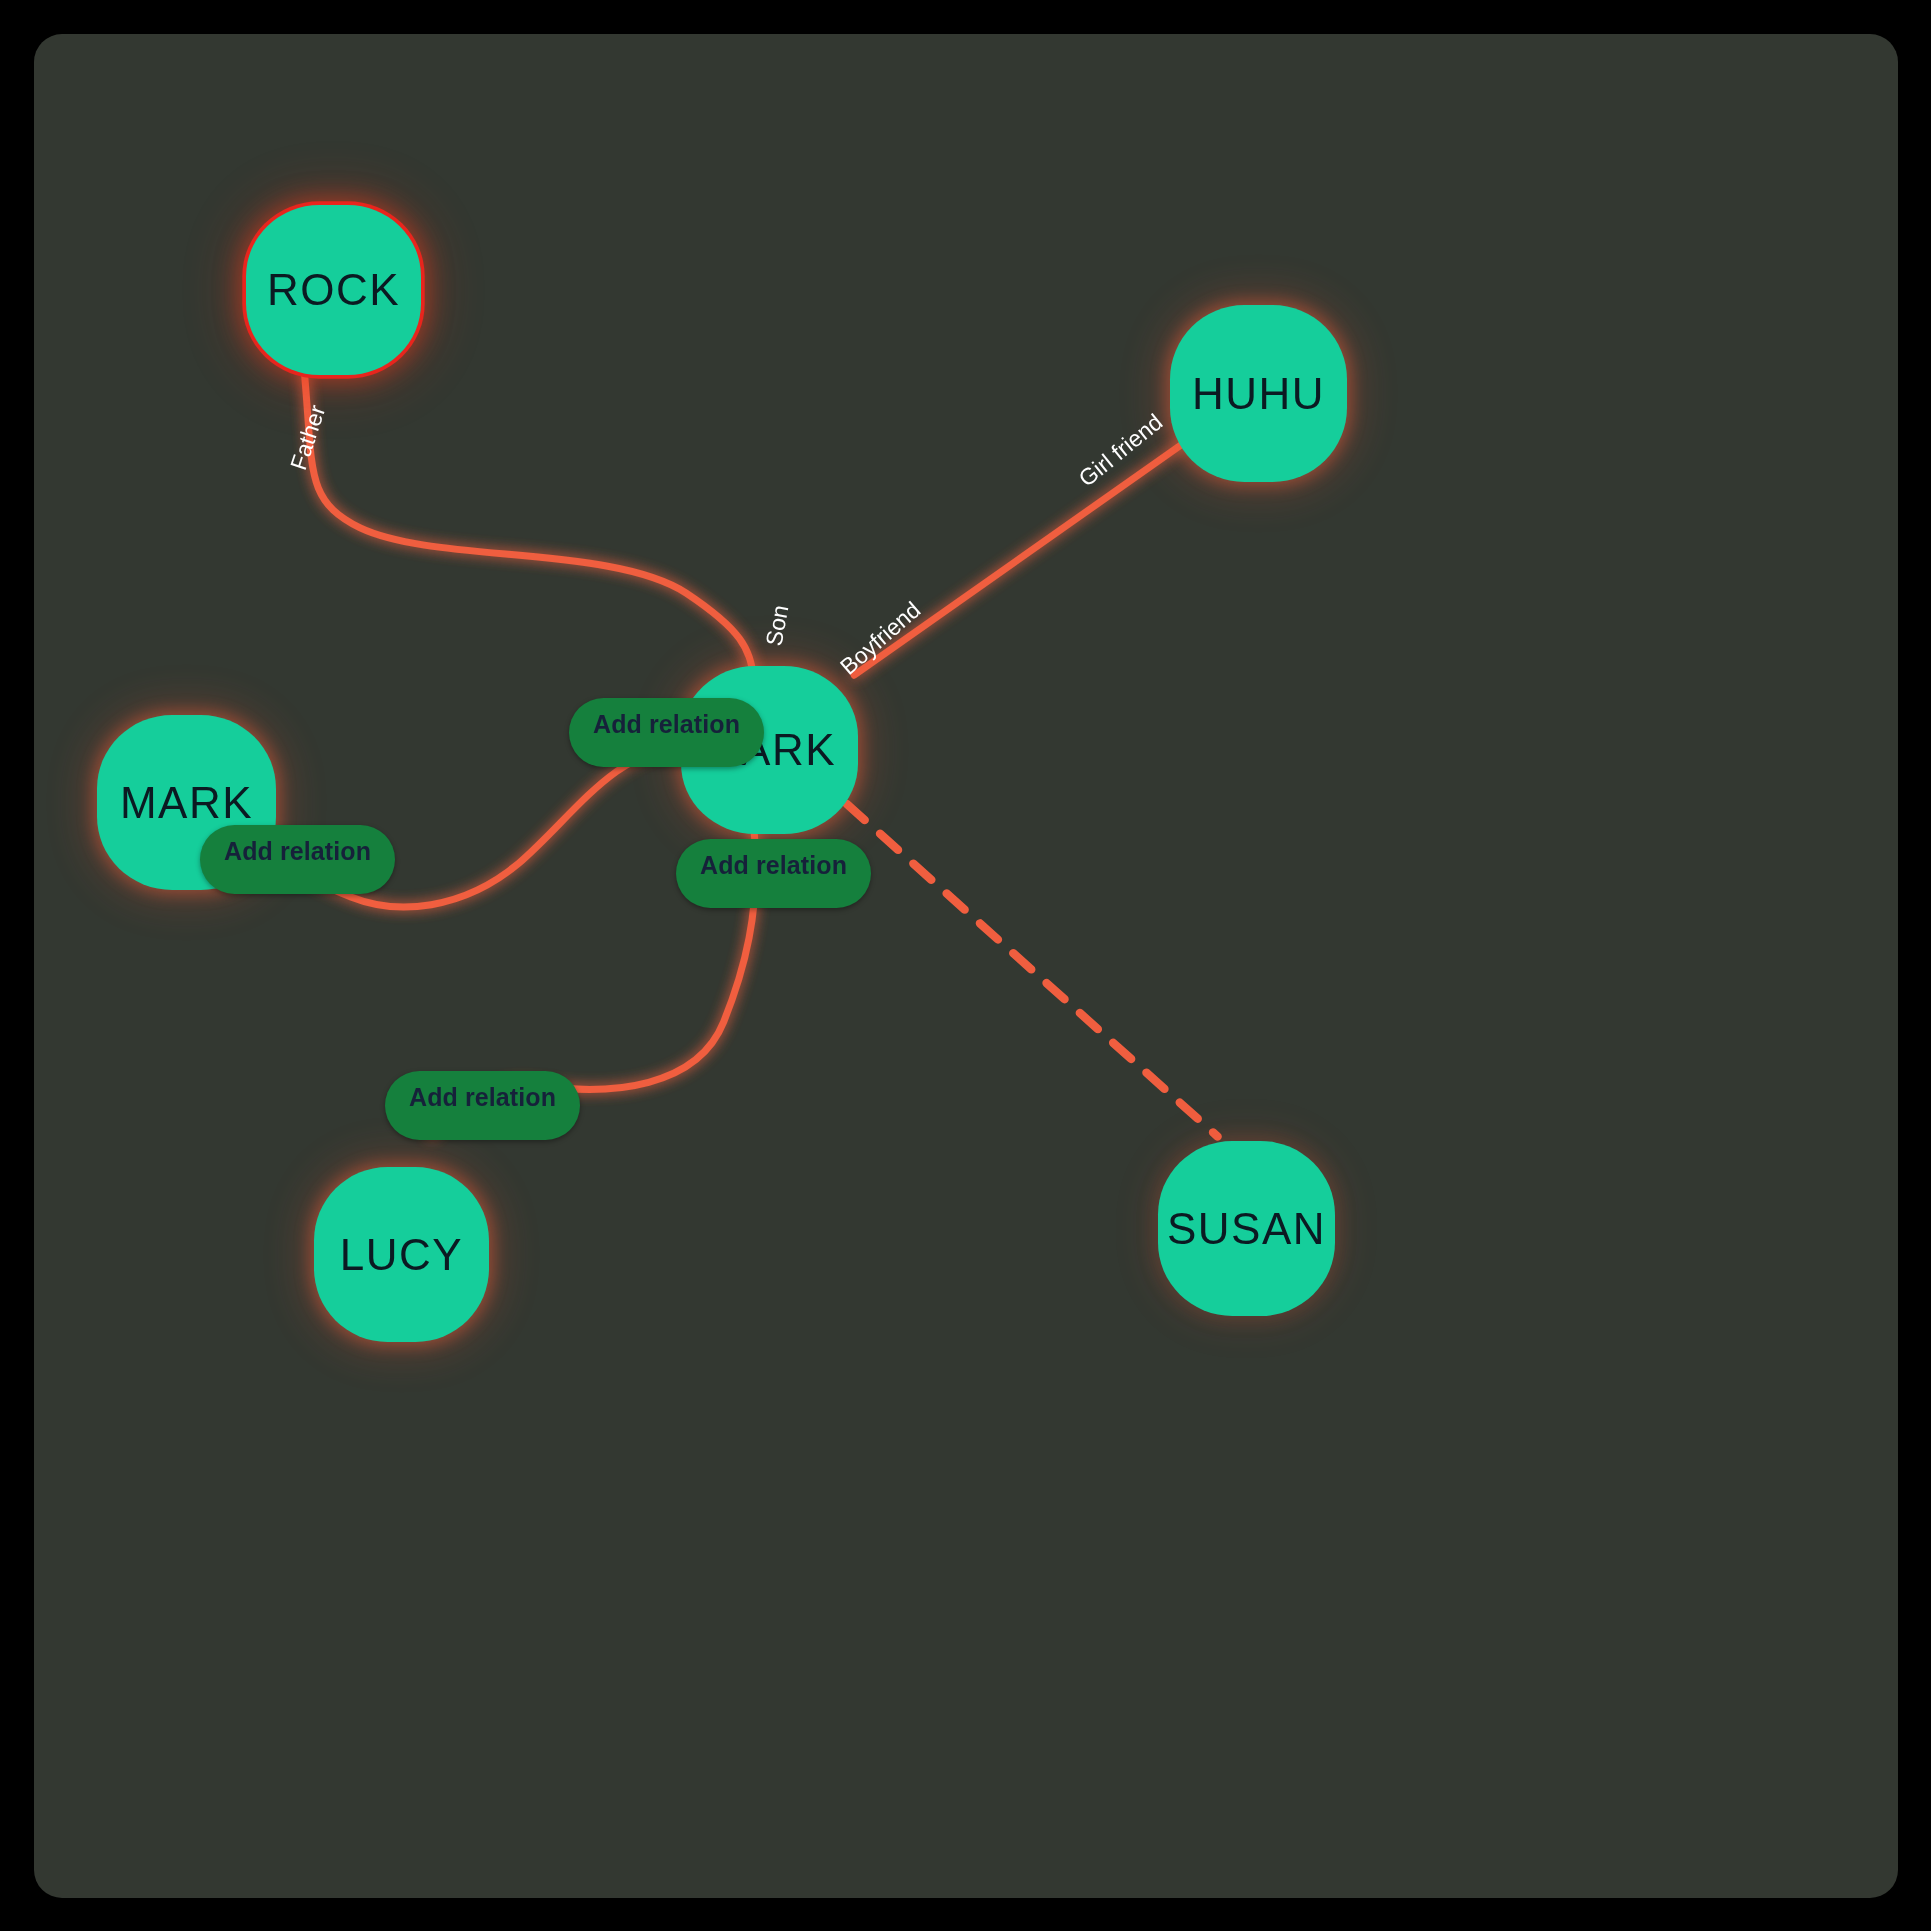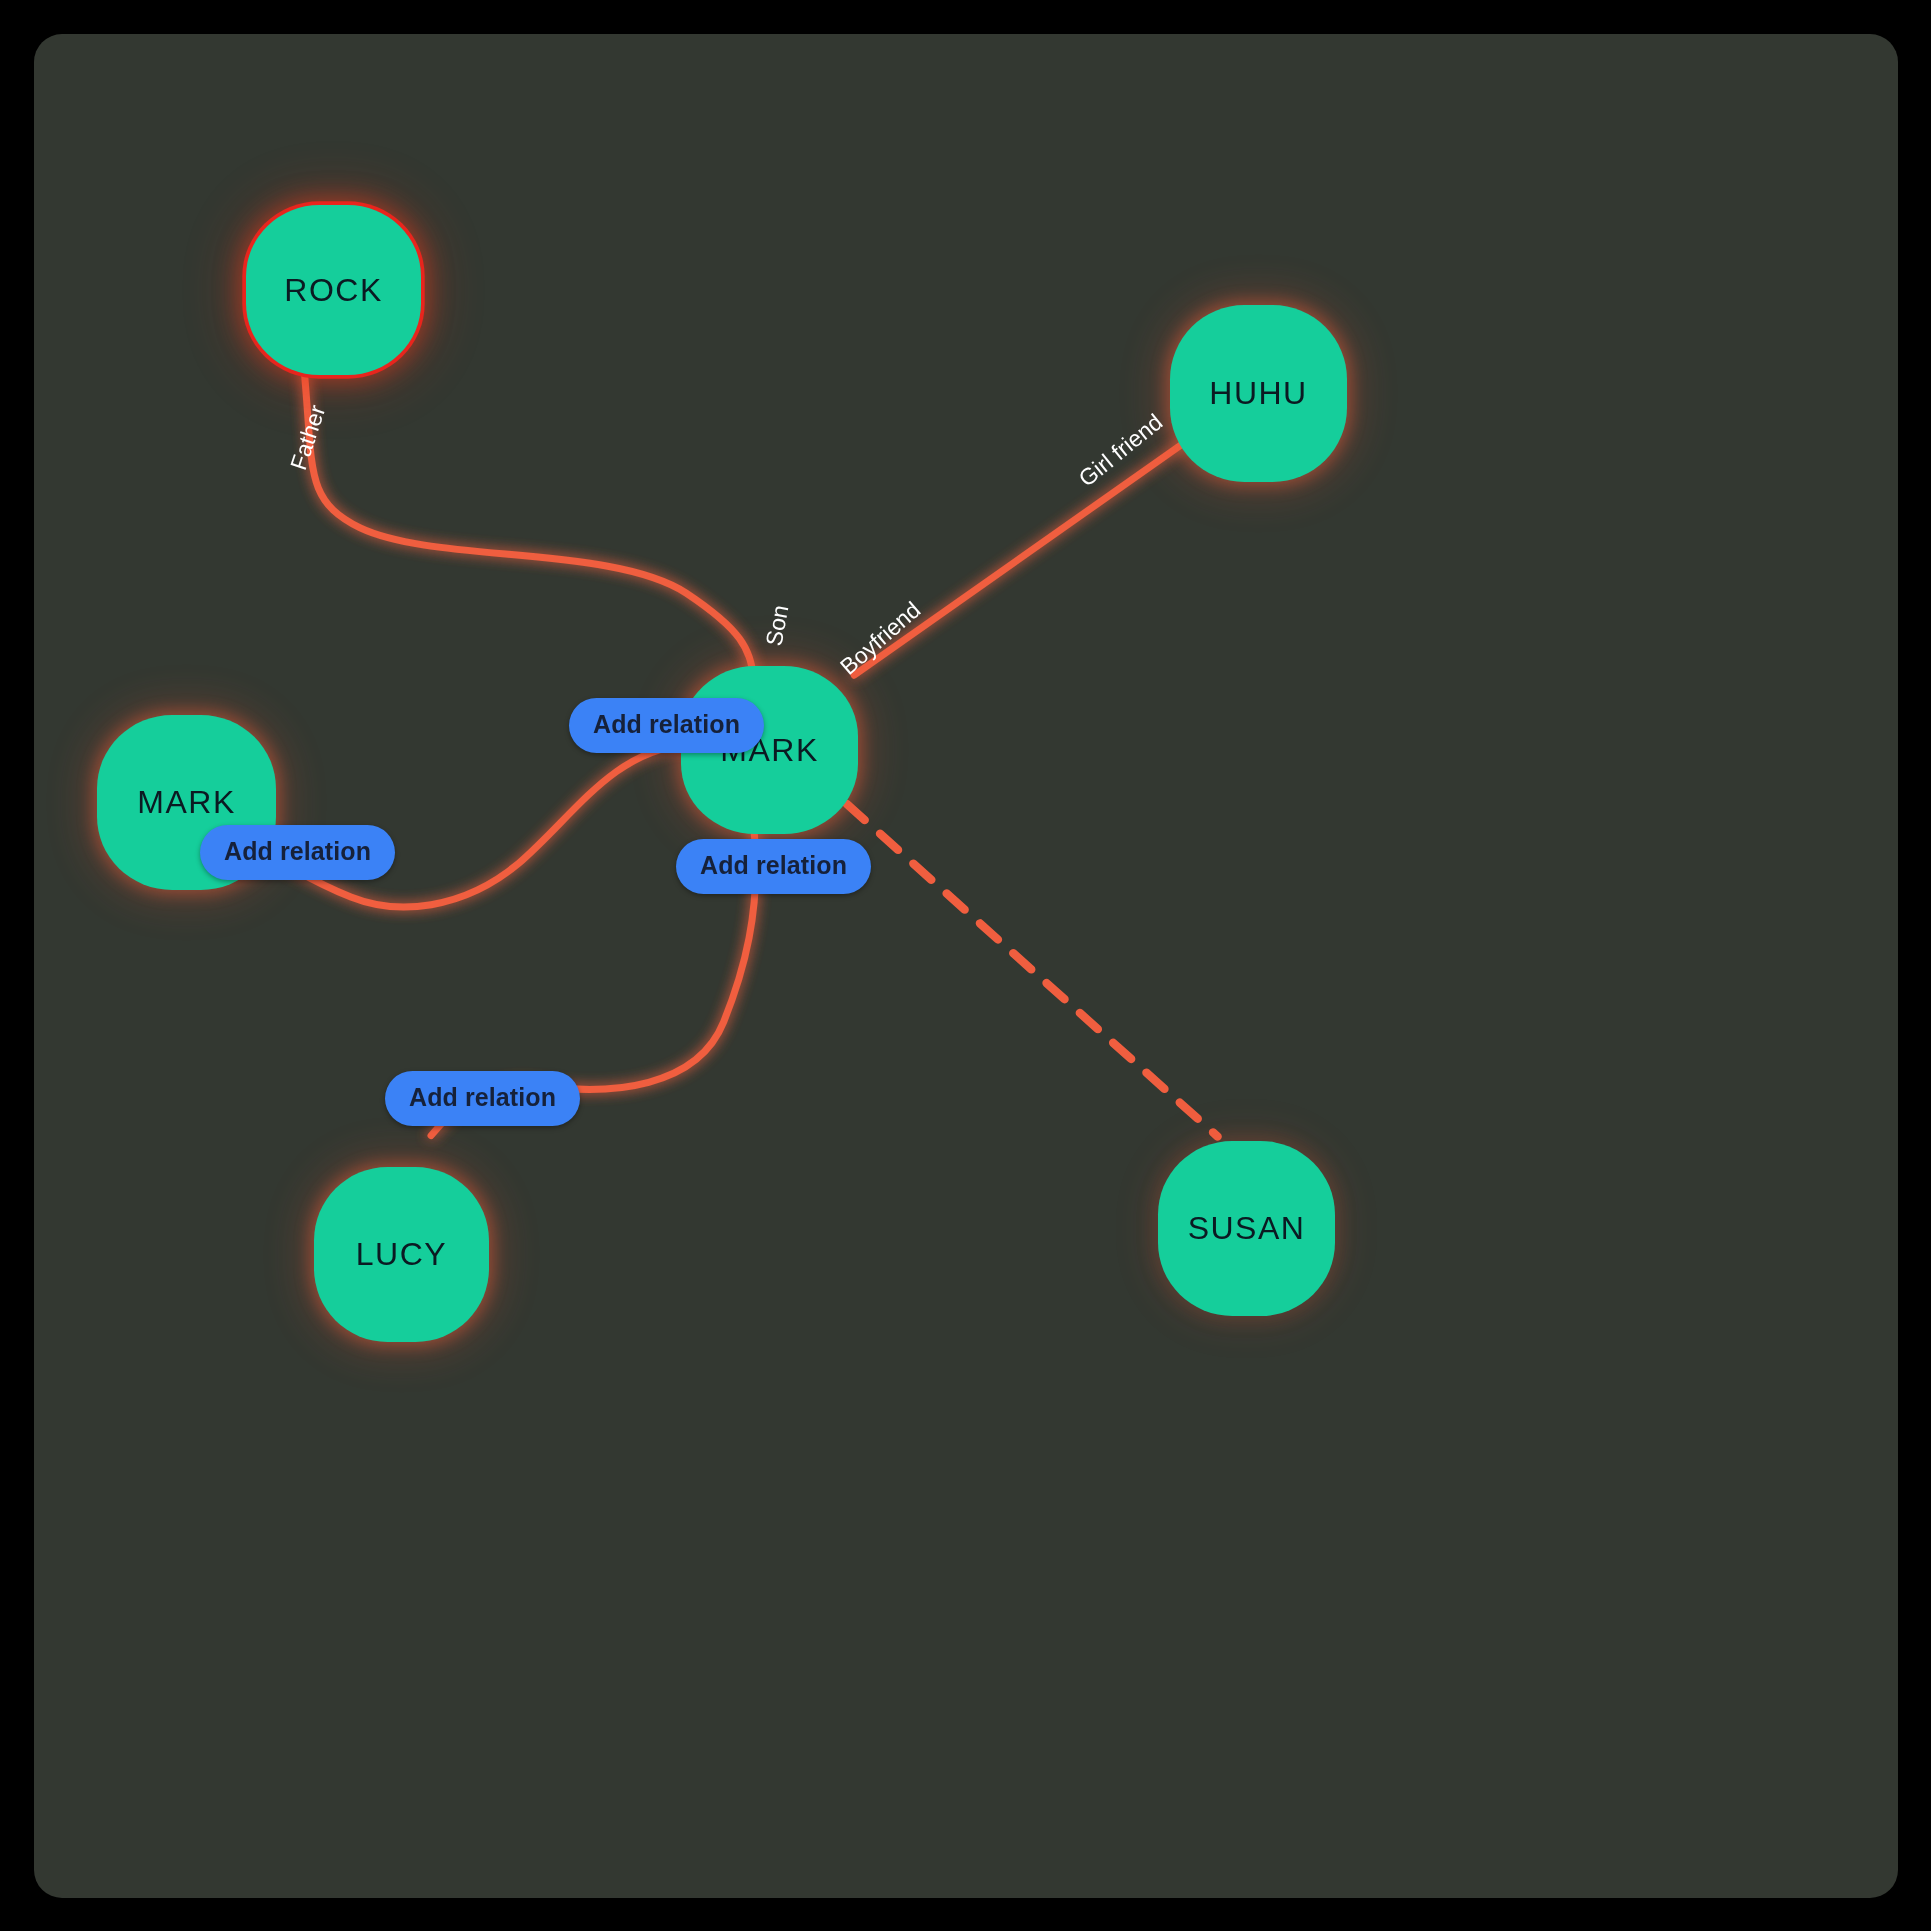--- a/index.html
+++ b/index.html
@@ -41,21 +41,21 @@
   }
 
   
   .node {
     position: absolute;
     display: flex;
     align-items: center;
     justify-content: center;
     background: #15CE9B;
     color: #0B1A22;
-    font-size: 32px;
+    font-size: 44px;
     font-weight: 500;
     letter-spacing: 1.5px;
     
     border-radius: 42% 42% 42% 42% / 42% 42% 42% 42%;
     box-sizing: border-box;
     user-select: none;
     cursor: pointer;
   }
   .node-label {
     pointer-events: none;
@@ -87,26 +87,26 @@
     font-weight: 500;
     white-space: nowrap;
     transform-origin: 50% 50%;
     pointer-events: none;
     user-select: none;
   }
 
   
   .add-pill {
     position: absolute;
-    background: #3b82f6;
+    background: #15803d;
     color: #16213A;
     font-size: 25px;
     font-weight: 700;
     letter-spacing: 0.1px;
-    padding: 12px 24px 14px 24px;
+    padding: 12px 24px 28px 24px;
     border-radius: 931px;
     white-space: nowrap;
     cursor: pointer;
     box-shadow: 0 1.9px 5.6px rgba(0,0,0,0.35);
     user-select: none;
   }
 </style>
 </head>
 <body>
 

